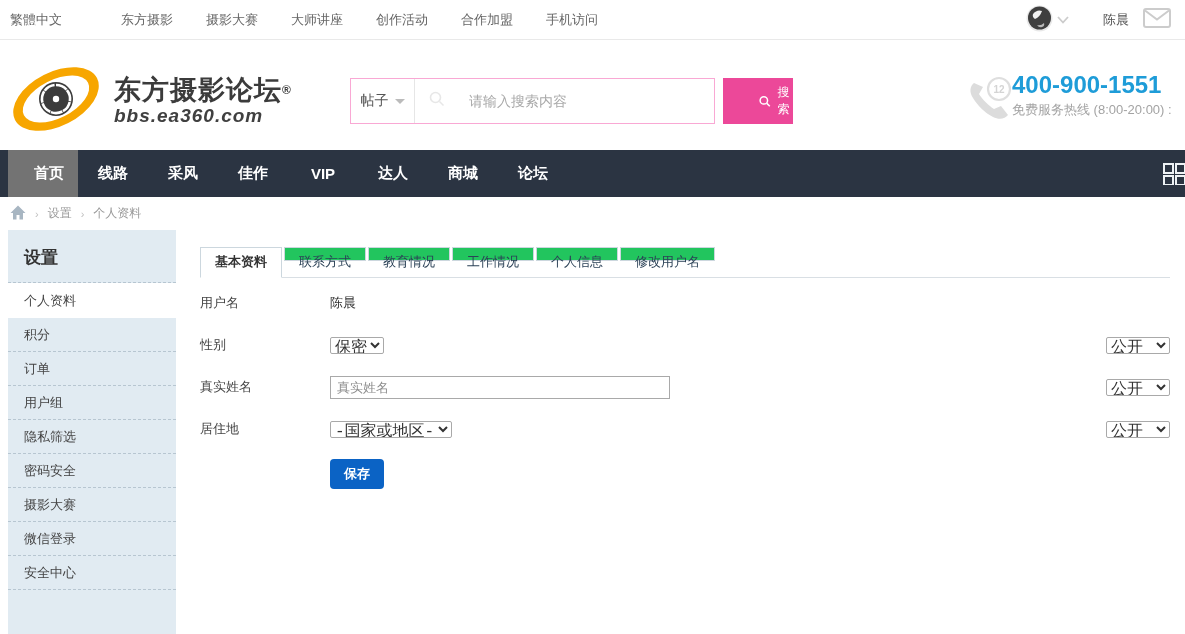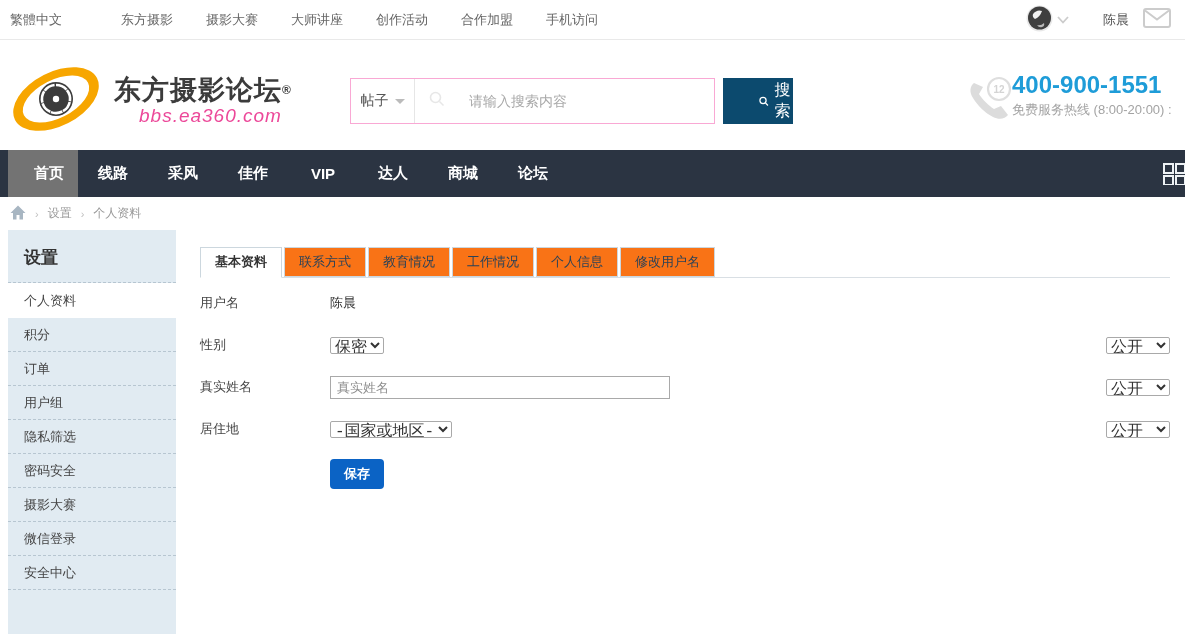--- a/index.html
+++ b/index.html
@@ -18,35 +18,35 @@
   .chev { margin:0 6px 0 4px; }
   .topbar-user { margin:0 14px 0 28px; color:#555; cursor:pointer; }
   .mail { margin-right:4px; cursor:pointer; }
 
   
   .header { position:absolute; left:0; top:41px; width:1185px; height:109px; background:#fff; }
   .logo { position:absolute; left:8px; top:21px; display:flex; align-items:center; cursor:pointer; }
   .logo-text { margin-left:10px; }
   .logo-title { font-size:27px; font-weight:bold; color:#3b3b3b; letter-spacing:1px; line-height:30px; }
   .logo-reg { font-size:12px; vertical-align:top; font-weight:bold; color:#3b3b3b; }
-  .logo-domain { font-size:19px; font-style:italic; font-weight:normal; color:#ec4899; letter-spacing:1px; line-height:22px;margin-left:25px; }
+  .logo-domain { font-size:19px; font-style:italic; font-weight:bold; color:#404040; letter-spacing:1px; line-height:22px; }
 
   .searchbar { position:absolute; left:318px; top:37px; height:46px; display:flex; }
   .search-box { display:flex; width:365px; height:46px; border:1px solid #f9a8d4; background:#fff;margin-left:32px; }
   .search-cat { width:64px; display:flex; align-items:center; justify-content:center;
     font-size:14px; color:#555; border-right:1px solid #e6e6e6; cursor:pointer; }
   .cat-arrow { width:0; height:0; border-left:5px solid transparent; border-right:5px solid transparent;
     border-top:5px solid #bbb; margin-left:6px; }
   .search-input-wrap { flex:1; display:flex; align-items:center; padding-left:14px;gap:14px; }
   .faint-mag { opacity:.35; margin-right:10px; }
   .search-input { border:none; outline:none; flex:1; font-size:14px; color:#333;
     font-family:"Liberation Sans","DejaVu Sans",sans-serif; }
   .search-input::placeholder { color:#a9a9a9; }
-  .search-btn { width:70px; height:46px; margin-left:8px; background:#0c4a6e; color:#fff;
-    border:none; font-size:16px; display:flex; align-items:center; justify-content:center;
+  .search-btn { width:70px; height:46px; margin-left:8px; background:#ec4899; color:#fff;
+    border:none; font-size:12px; display:flex; align-items:center; justify-content:center;
     cursor:pointer; font-family:inherit;padding-left:36px; }
   .search-btn svg { margin-right:3px; }
 
   .hotline { position:absolute; right:0; top:30px; width:235px; }
   .hotline-icon { position:absolute; left:16px; top:4px; }
   .hotline-number { position:absolute; left:62px; top:0; font-size:24px; font-weight:bold; color:#1e9cd8; }
   .hotline-caption { position:absolute; left:62px; top:30px; font-size:13px; color:#a3a3a3; white-space:nowrap; }
 
   
   .nav { position:absolute; left:0; top:150px; width:1185px; height:47px; background:#2b3442; overflow:hidden; }
@@ -66,22 +66,22 @@
   .sidebar { position:absolute; left:8px; top:230px; width:168px; height:404px; background:#e1ebf2; }
   .sidebar-title { font-size:17px; font-weight:bold; color:#333; padding:16px 0 13px 16px;
     border-bottom:1px dashed #b7c6d1; }
   .side-item { height:34px; line-height:34px; padding-left:16px; font-size:13px; color:#444;
     border-bottom:1px dashed #b7c6d1; cursor:pointer; }
   .side-item.active { background:#fff; border-bottom:1px solid #fff; height:35px; line-height:35px; }
 
   
   .main { position:absolute; left:195px; top:230px; right:0; bottom:0; padding:17px 15px 0 5px; }
   .tabs { display:flex; border-bottom:1px solid #d9dfe4; }
-  .tab { height:30px; line-height:28px; padding:0 14px; font-size:13px; color:#2c4257;
-    background:#f97316; border:1px solid #ccd7de; margin-right:2px; cursor:pointer; position:relative; }
+  .tab { height:14px; line-height:28px; padding:0 14px; font-size:13px; color:#2c4257;
+    background:#22c55e; border:1px solid #ccd7de; margin-right:2px; cursor:pointer; position:relative; }
   .tab.active { background:#fff; border-bottom:1px solid #fff; margin-bottom:-1px; height:31px;
     font-weight:bold; color:#333; }
 
   .form { margin-top:13px; }
   .form-row { display:flex; align-items:center; height:24px; margin-bottom:18px; }
   .form-label { width:130px; font-size:13px; color:#444; }
   .form-control { flex:1; display:flex; align-items:center; }
   .static-value { font-size:13px; color:#333; }
   select { height:17px; font-size:16px; color:#333; border:1px solid #a9a9a9; background:#fff;
     border-radius:2px; font-family:Liberation Mono, monospace; cursor:pointer; }

